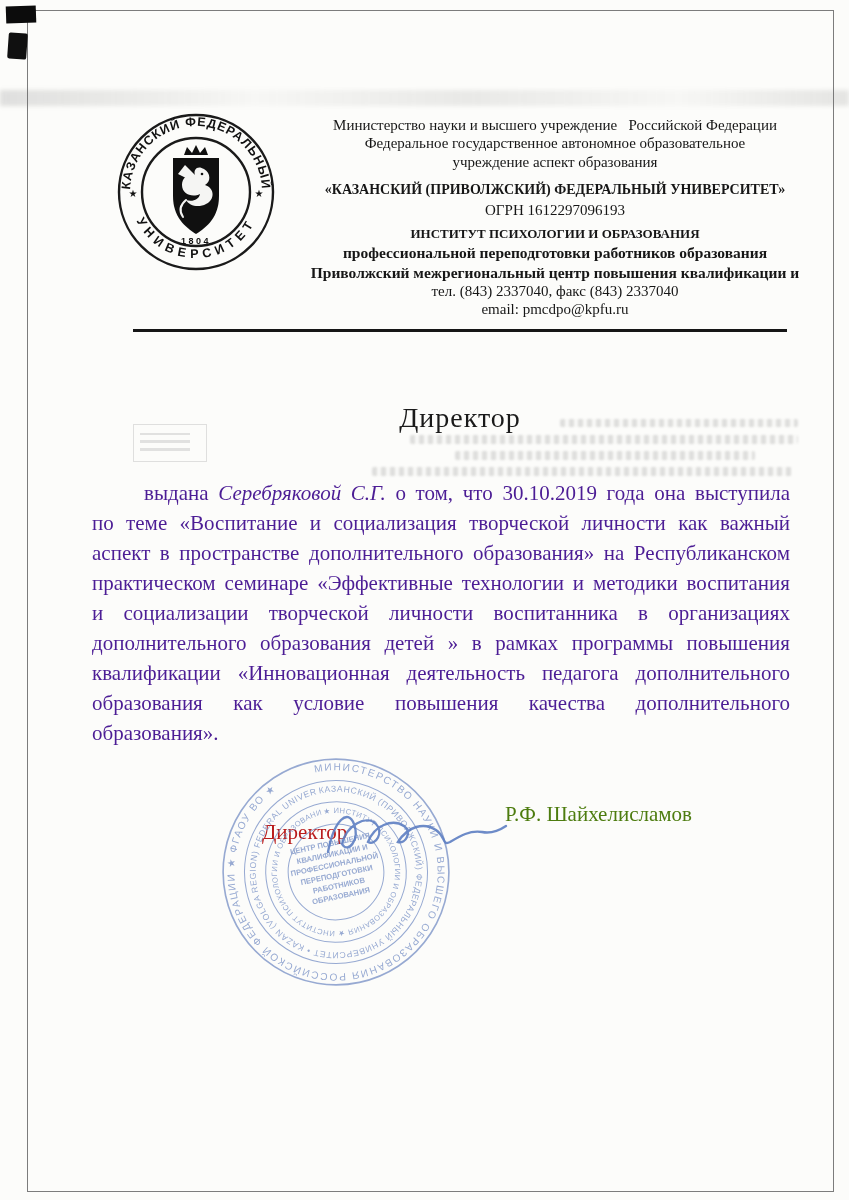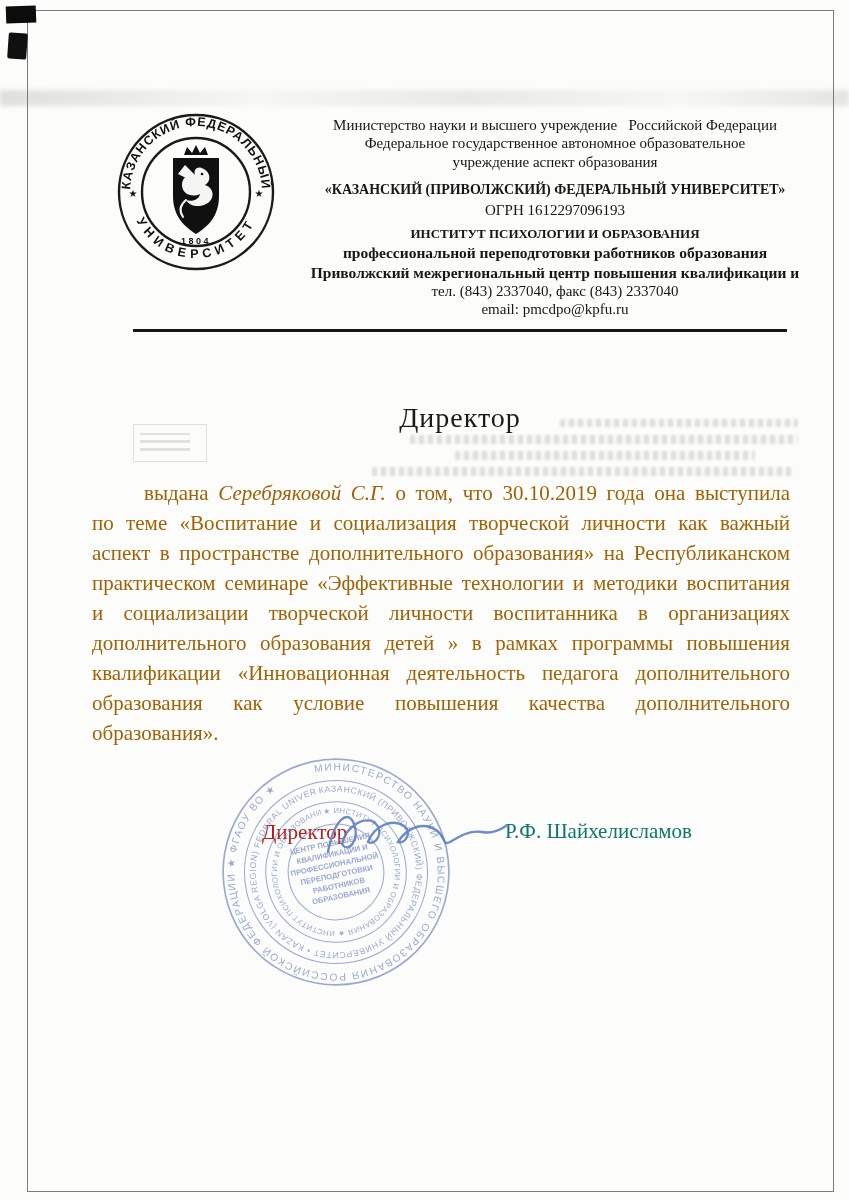--- a/index.html
+++ b/index.html
@@ -47,25 +47,25 @@
   .ghost-box { position:absolute; left:133px; top:424px; width:74px; height:38px;
     border:1px solid rgba(110,110,110,.4); opacity:.5; filter:blur(.5px); }
   .ghost-box::after { content:""; position:absolute; left:6px; top:8px; width:50px; height:18px;
     background:repeating-linear-gradient(0deg, rgba(120,120,120,.4) 0 3px, transparent 3px 8px); }
 
   
   .doc-title { position:absolute; left:75px; top:402px; width:770px; text-align:center;
     font-size:28px; letter-spacing:1px; color:#1a1a1a; }
   .doc-body { position:absolute; left:92px; top:478px; width:698px;
     font-size:21px; line-height:30px; text-align:justify; text-indent:52px;
-    word-spacing:2.5px; color:#a16207; z-index:2; }
+    word-spacing:2.5px; color:#4c1d95; z-index:2; }
   .italic { font-style:italic; }
 
   .sig-role { position:absolute; left:262px; top:820px; font-size:21px; color:#b91c1c; z-index:2; }
-  .sig-name { position:absolute; left:505px; top:819px; font-size:21px; color:#0f766e; z-index:2; }
+  .sig-name { position:absolute; left:505px; top:802px; font-size:21px; color:#4d7c0f; z-index:2; }
 
   .stamp { position:absolute; left:216px; top:752px; width:240px; height:240px; z-index:3;
     opacity:.78; }
   .signature-svg { position:absolute; left:318px; top:792px; width:210px; height:85px; z-index:4; }
 </style>
 </head>
 <body>
 
 <div class="page">
 

